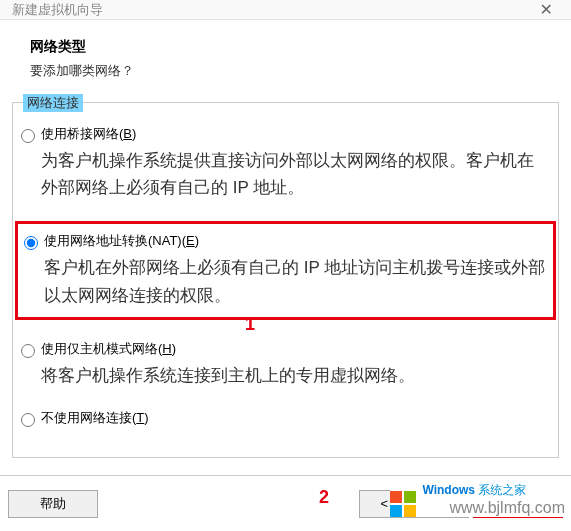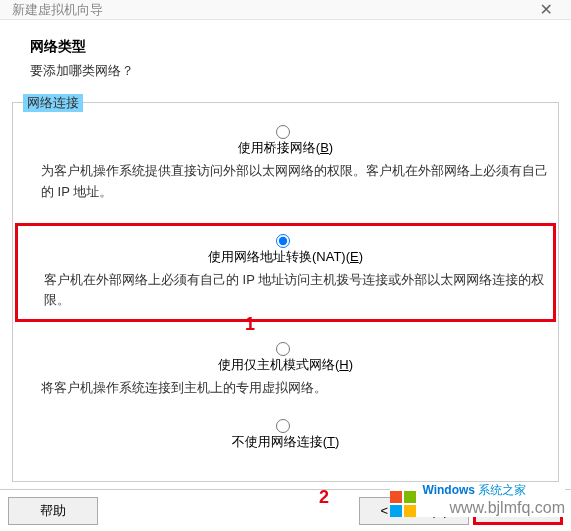--- a/index.html
+++ b/index.html
@@ -71,38 +71,37 @@
       margin-bottom: 20px;
     }
     .radio-group.highlighted {
       border: 3px solid #e60012;
       padding: 8px 6px;
       margin-left: -6px;
       margin-right: -6px;
     }
     .radio-line {
       display: flex;
-      align-items: center;
+      align-items: flex-end;
       margin-bottom: 4px;
-      flex-direction: column;
     }
     .radio-input {
       margin-right: 6px;
       width: 14px;
       height: 14px;
     }
     .radio-label {
       font-size: 13px;
       color: #000;
     }
     .radio-label .underline {
       text-decoration: underline;
     }
     .radio-desc {
-      font-size: 13px;
+      font-size: 17px;
       color: #333;
       margin-left: 20px;
       line-height: 1.6;
     }
     .annotation {
       position: absolute;
       color: #e60012;
       font-weight: bold;
       font-size: 18px;
     }
@@ -112,21 +111,21 @@
     }
     .annotation-2 {
       left: 319px;
       top: 487px;
     }
     .bottom-bar {
       position: absolute;
       bottom: 0;
       left: 0;
       right: 0;
-      height: 42px;
+      height: 56px;
       border-top: 1px solid #ccc;
       display: flex;
       align-items: center;
       padding: 0 8px;
     }
     .btn {
       border: 1px solid #aaa;
       background: #f0f0f0;
       padding: 4px 20px;
       font-size: 13px;

